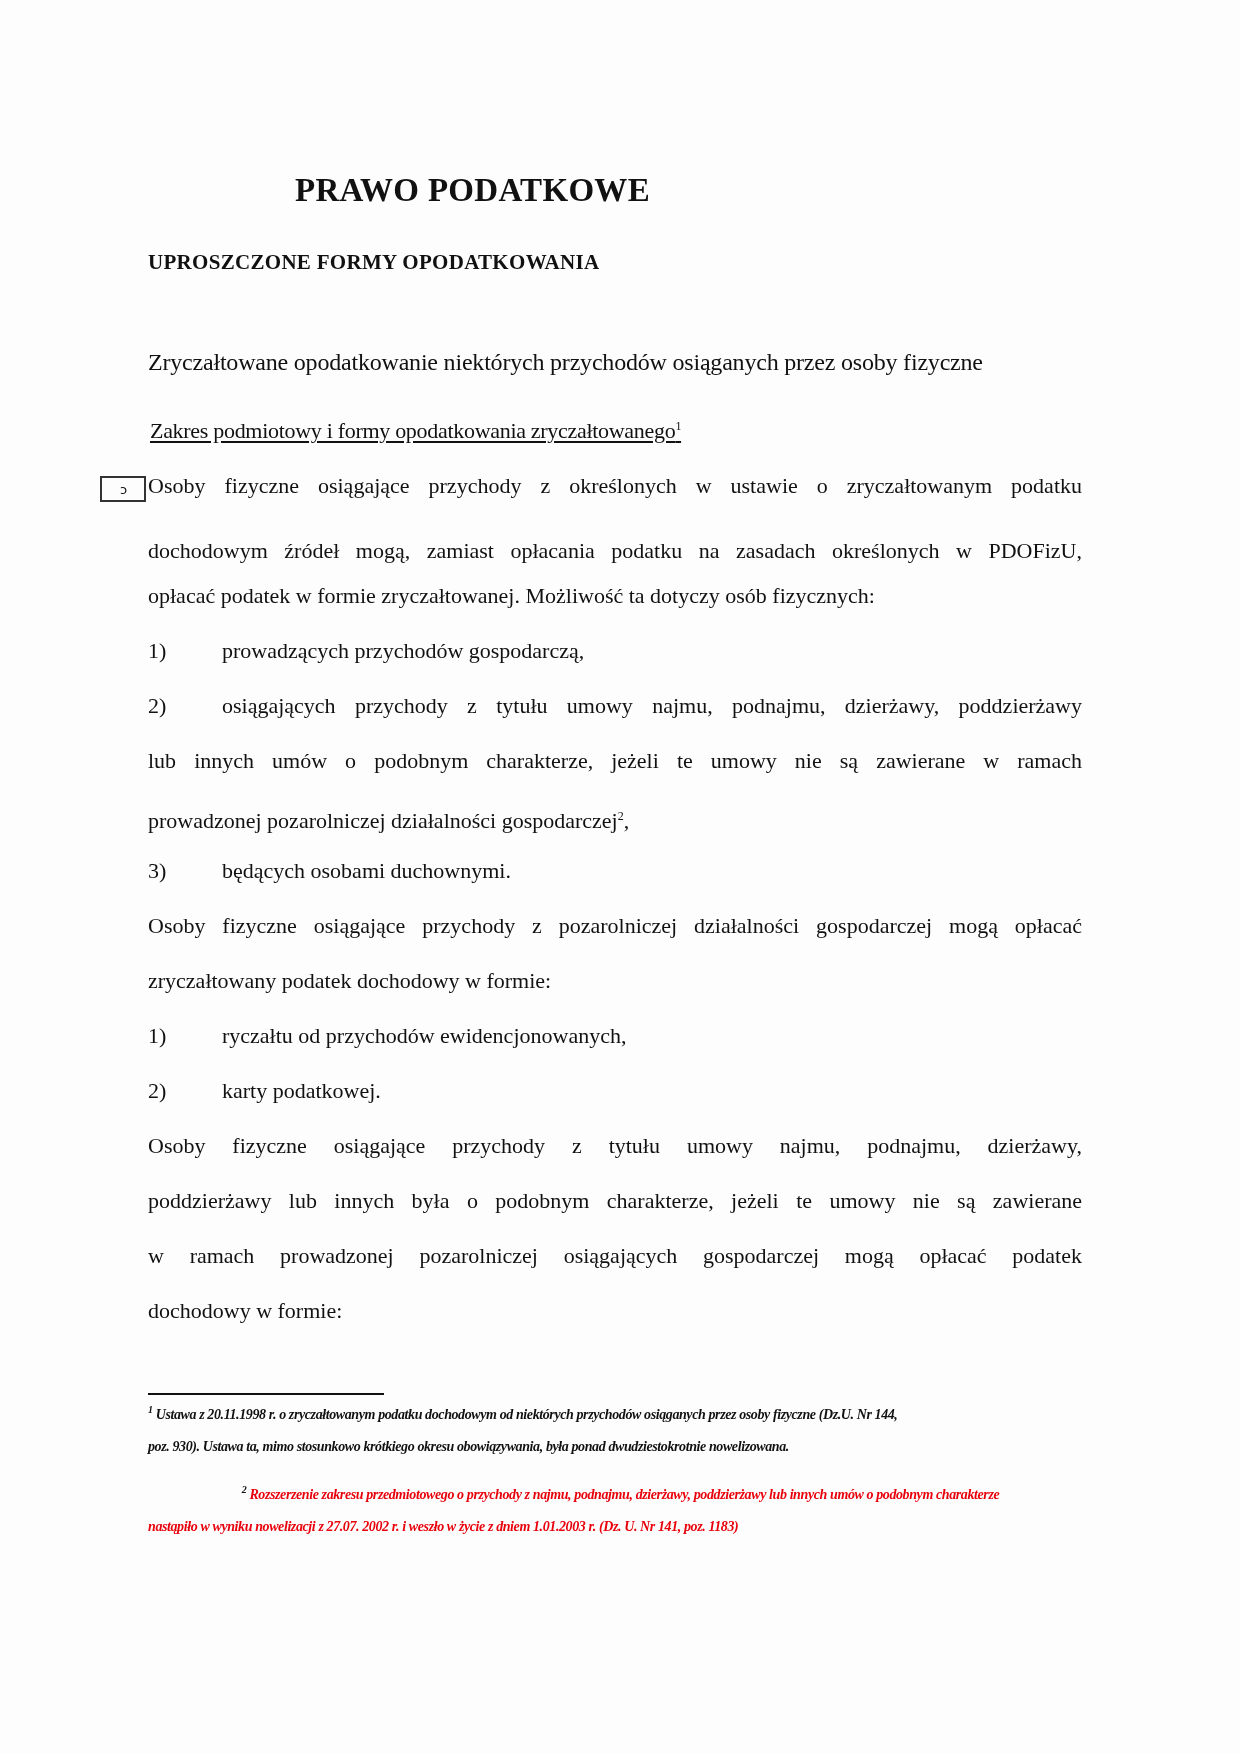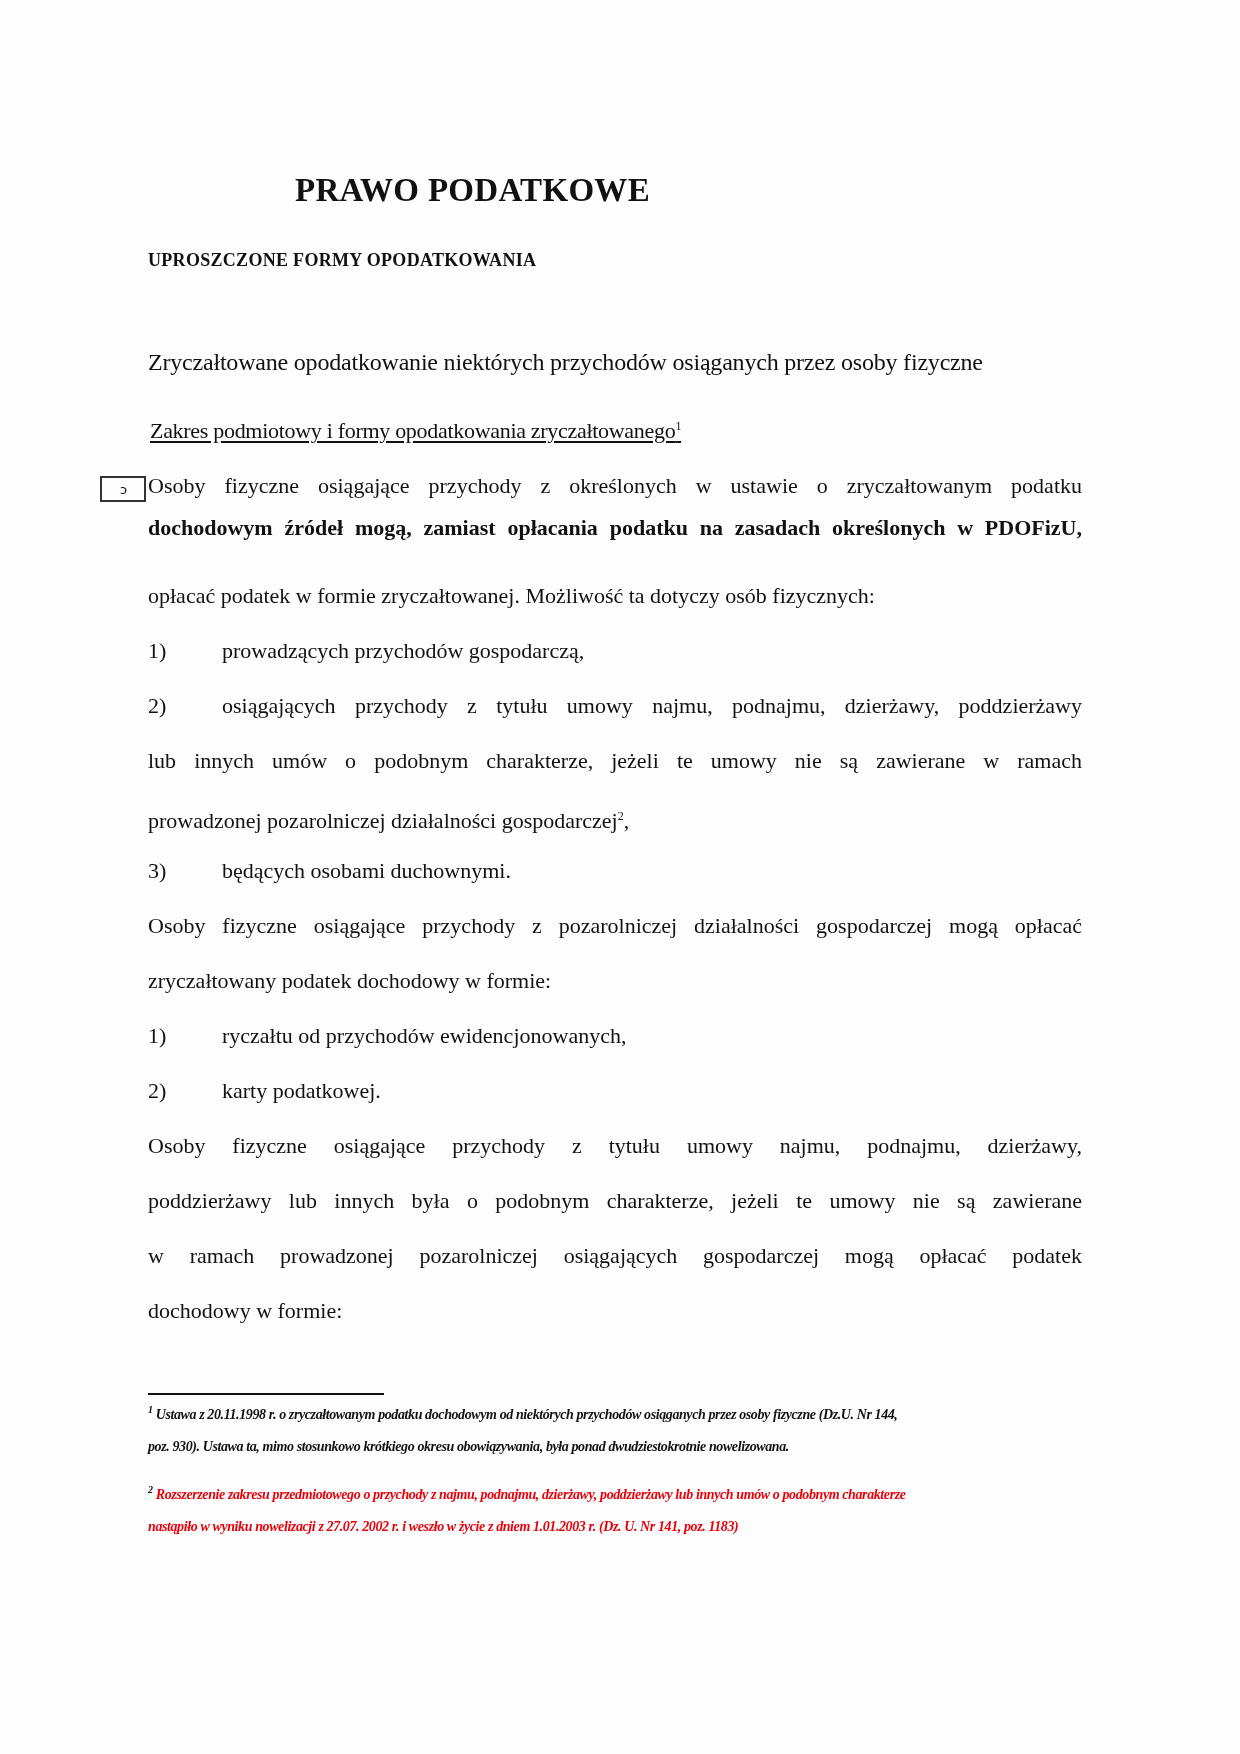--- a/index.html
+++ b/index.html
@@ -1,20 +1,20 @@
 <!DOCTYPE html>
 <html><head>
   <meta charset="utf-8">
   <style>
     html, body { margin: 0; padding: 0; background: #fdfdfd; }
     body { width: 1240px; height: 1754px; position: relative; overflow: hidden;
            font-family: "Liberation Serif", "DejaVu Serif", serif; color: #111; }
     .abs { position: absolute; }
     .title { left: 295px; top: 172px; font-size: 33px; font-weight: bold; letter-spacing: 0.3px; }
-    .subtitle { left: 148px; top: 250px; font-size: 18px; font-weight: bold; letter-spacing: 0.3px; }
+    .subtitle { left: 148px; top: 250px; font-size: 21px; font-weight: bold; letter-spacing: 0.3px; }
     .section-heading { left: 148px; top: 349px; font-size: 24px; font-weight: normal; letter-spacing: -0.2px; }
     .subheading { left: 150px; top: 418px; font-size: 22px; text-decoration: underline; text-underline-offset: 3px; letter-spacing: -0.3px; text-align: center; }
     .subheading sup, .line sup { font-size: 12px; }
     .marker-box { left: 100px; top: 476px; width: 46px; height: 26px; border: 2px solid #333; box-sizing: border-box; }
     .marker-box span { position: absolute; left: 18px; top: 4px; font-size: 13px; font-family: "DejaVu Sans", sans-serif; }
     .line { position: absolute; left: 148px; width: 934px; font-size: 22px; line-height: 28px; white-space: nowrap; }
     .justify { text-align: justify; text-align-last: justify; }
     .num { display: inline-block; width: 74px; }
     .fn-rule { left: 148px; top: 1393px; width: 236px; height: 2px; background: #111; }
     .fn { position: absolute; left: 148px; width: 945px; font-size: 14px; font-weight: bold; line-height: 20px; white-space: nowrap; letter-spacing: -0.4px; font-style: italic; }
@@ -33,21 +33,21 @@
 
   <div class="abs subheading">
     <span>Zakres podmiotowy i formy opodatkowania zryczałtowanego</span><sup>1</sup>
   </div>
 
   <div class="abs marker-box">
     <span>ɔ</span>
   </div>
 
   <div class="line justify" style="top:472px;"> Osoby fizyczne osiągające przychody z określonych w ustawie o zryczałtowanym podatku</div>
-  <div class="line justify" style="top:514px;font-weight:bold;">dochodowym źródeł mogą, zamiast opłacania podatku na zasadach określonych w PDOFizU,</div>
+  <div class="line justify" style="top:537px;">dochodowym źródeł mogą, zamiast opłacania podatku na zasadach określonych w PDOFizU,</div>
   <div class="line" style="top:582px;">opłacać podatek w formie zryczałtowanej. Możliwość ta dotyczy osób fizycznych:</div>
 
   <div class="line" style="top:637px;">
     <span class="num">1)</span><span>prowadzących przychodów gospodarczą,</span>
   </div>
   <div class="line" style="top:692px; display:flex;">
     <span class="num">2)</span>
       <span class="justify" style="flex:1;">osiągających przychody z tytułu umowy najmu, podnajmu, dzierżawy, poddzierżawy</span>
   </div>
   <div class="line justify" style="top:747px;">lub innych umów o podobnym charakterze, jeżeli te umowy nie są zawierane w ramach</div>
@@ -74,19 +74,19 @@
   <div class="line" style="top:1297px;">dochodowy w formie:</div>
 
   <div class="abs fn-rule"></div>
 
   <div class="fn" style="top:1400px;">
     <sup>1</sup>
     <span>Ustawa z 20.11.1998 r. o zryczałtowanym podatku dochodowym od niektórych przychodów osiąganych przez osoby fizyczne (Dz.U. Nr 144,</span>
   </div>
   <div class="fn" style="top:1437px;">poz. 930). Ustawa ta, mimo stosunkowo krótkiego okresu obowiązywania, była ponad dwudziestokrotnie nowelizowana.</div>
 
-  <div class="fn fn-red" style="top:1480px;">
+  <div class="fn fn-red" style="top:1480px;text-align:center;">
     <sup>2</sup>
     <span>Rozszerzenie zakresu przedmiotowego o przychody z najmu, podnajmu, dzierżawy, poddzierżawy lub innych umów o podobnym charakterze</span>
   </div>
   <div class="fn fn-red" style="top:1517px;">nastąpiło w wyniku nowelizacji z 27.07. 2002 r. i weszło w życie z dniem 1.01.2003 r. (Dz. U. Nr 141, poz. 1183)</div>
 
 </div>
 
 </body></html>

